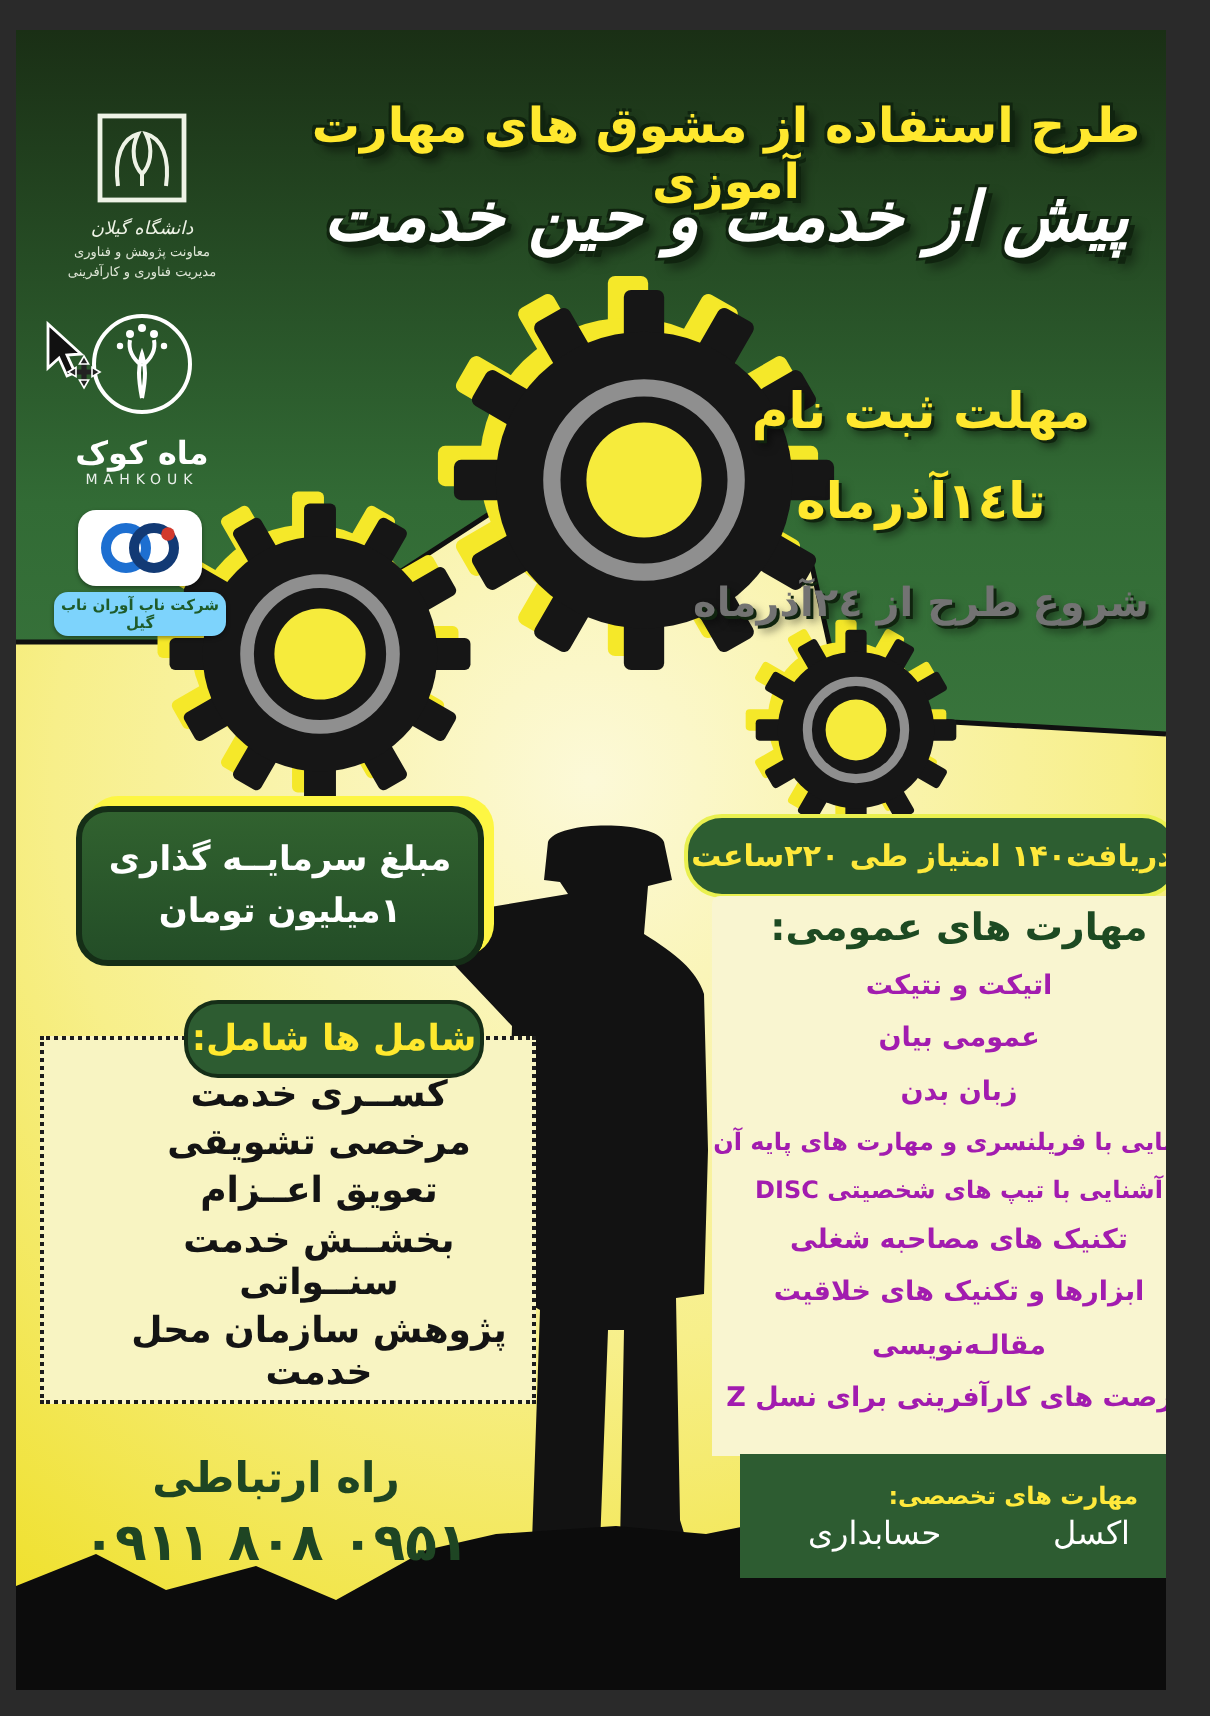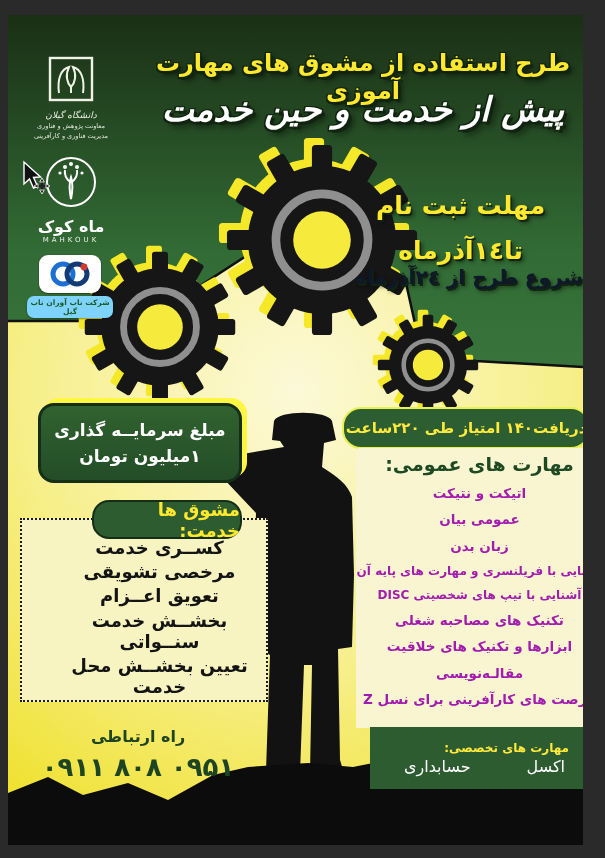--- a/index.html
+++ b/index.html
@@ -14,21 +14,21 @@
   .title1{left:140px;top:34px;width:430px;text-align:center;font-size:24px;font-weight:bold;
           color:#ffe82e;text-shadow:-1.5px -1.5px 0 #10240f,1.5px -1.5px 0 #10240f,
           -1.5px 1.5px 0 #10240f,2.5px 2.5px 0 #10240f,4px 4px 5px rgba(0,0,0,.55);}
   .title2{left:140px;top:74px;width:430px;text-align:center;font-size:34px;font-weight:bold;
           color:#ffffff;text-shadow:-1.5px -1.5px 0 #10240f,1.5px -1.5px 0 #10240f,
           -1.5px 1.5px 0 #10240f,3px 3px 0 #10240f,5px 5px 6px rgba(0,0,0,.55);font-style:italic;}
   
   .reg{left:330px;top:176px;width:245px;text-align:center;color:#ffe82e;font-weight:bold;}
   .reg .l1{font-size:25px;text-shadow:1.5px 1.5px 0 #10240f,3px 3px 4px rgba(0,0,0,.5);}
   .reg .l2{font-size:25px;margin-top:16px;text-shadow:1.5px 1.5px 0 #10240f,3px 3px 4px rgba(0,0,0,.5);}
-  .reg .l3{font-size:20px;margin-top:0;color:#0f172a;text-shadow:1.5px 1.5px 0 #10240f,3px 3px 4px rgba(0,0,0,.5);text-align:right;}
+  .reg .l3{font-size:20px;margin-top:24px;color:#737373;text-shadow:1.5px 1.5px 0 #10240f,3px 3px 4px rgba(0,0,0,.5);}
   
   .uni{left:20px;top:40px;width:86px;text-align:center;color:#eef3e6;}
   .uni .cal{font-size:9px;font-style:italic;margin-top:3px;}
   .uni .ln{font-size:6.5px;margin-top:2px;opacity:.92;}
   .mah{left:18px;top:138px;width:90px;text-align:center;color:#fff;}
   .mah .fa{font-size:16px;font-weight:bold;margin-top:2px;}
   .mah .en{font-size:7px;letter-spacing:3px;opacity:.9;}
   .comp{left:16px;top:240px;width:92px;text-align:center;}
   .comp .badge{margin:0 auto;width:62px;height:38px;background:#fff;border-radius:9px;
                display:flex;align-items:center;justify-content:center;box-shadow:0 1px 2px rgba(0,0,0,.4);}
@@ -41,21 +41,21 @@
           color:#fff;font-weight:bold;font-size:17px;line-height:26px;text-align:center;}
   
   .incent-pill{left:84px;top:485px;width:146px;height:35px;background:#2d5c31;border:2px solid #152e17;
           border-radius:17px;display:flex;align-items:center;justify-content:center;
           color:#ffe82e;font-weight:bold;font-size:18px;z-index:3;}
   .incent-box{left:12px;top:503px;width:248px;height:184px;background:#f8f4c2;
           border:2.5px dotted #1c1c1c;display:flex;flex-direction:column;justify-content:space-evenly;
           text-align:center;color:#141414;font-weight:bold;font-size:18px;padding-top:14px;box-sizing:border-box;padding-left:31px;}
   
   .contact{left:20px;top:712px;width:220px;text-align:center;color:#1e4523;font-weight:bold;}
-  .contact .lbl{font-size:16px;}
+  .contact .lbl{font-size:21px;}
   .contact .ph{font-size:26px;margin-top:6px;direction:ltr;letter-spacing:1px;}
   
   .score{left:334px;top:392px;width:244px;height:38px;background:#2d5e31;border:2.5px solid #e9f04f;
          border-radius:19px;display:flex;align-items:center;justify-content:center;
          color:#ffe93c;font-weight:bold;font-size:15px;}
   
   .panel{left:348px;top:433px;width:247px;height:280px;background:#f9f5d0;border-radius:4px 0 0 0;}
   .panel .hd{margin-top:5px;text-align:center;color:#1d4a22;font-weight:bold;font-size:19px;}
   .panel .items{display:flex;flex-direction:column;justify-content:space-evenly;height:242px;
          text-align:center;color:#a21caf;font-size:13.5px;font-weight:bold;}
@@ -199,27 +199,27 @@
         <path d="M16,27 L20,24.7 L20,29.3 Z"></path>
           <path d="M32,27 L28,24.7 L28,29.3 Z"></path>
       </g>
     </svg>
 
     <div class="abs layer invest">
       <div>مبلغ سرمایــه گذاری</div>
       <div>۱میلیون تومان</div>
     </div>
 
-    <div class="abs layer incent-pill">مشوق ها خدمت:</div>
+    <div class="abs layer incent-pill">شامل ها شامل:</div>
     <div class="abs layer incent-box">
       <div>کســری خدمت</div>
       <div>مرخصی تشویقی</div>
       <div>تعویق اعــزام</div>
       <div>بخشــش خدمت سنــواتی</div>
-      <div>تعیین بخشــش محل خدمت</div>
+      <div>پژوهش سازمان محل خدمت</div>
     </div>
 
     <div class="abs layer contact">
       <div class="lbl">راه ارتباطی</div>
       <div class="ph">۰۹۱۱ ۸۰۸ ۰۹۵۱</div>
     </div>
 
     <div class="abs layer score">دریافت۱۴۰ امتیاز طی ۲۲۰ساعت</div>
 
     <div class="abs layer panel">

